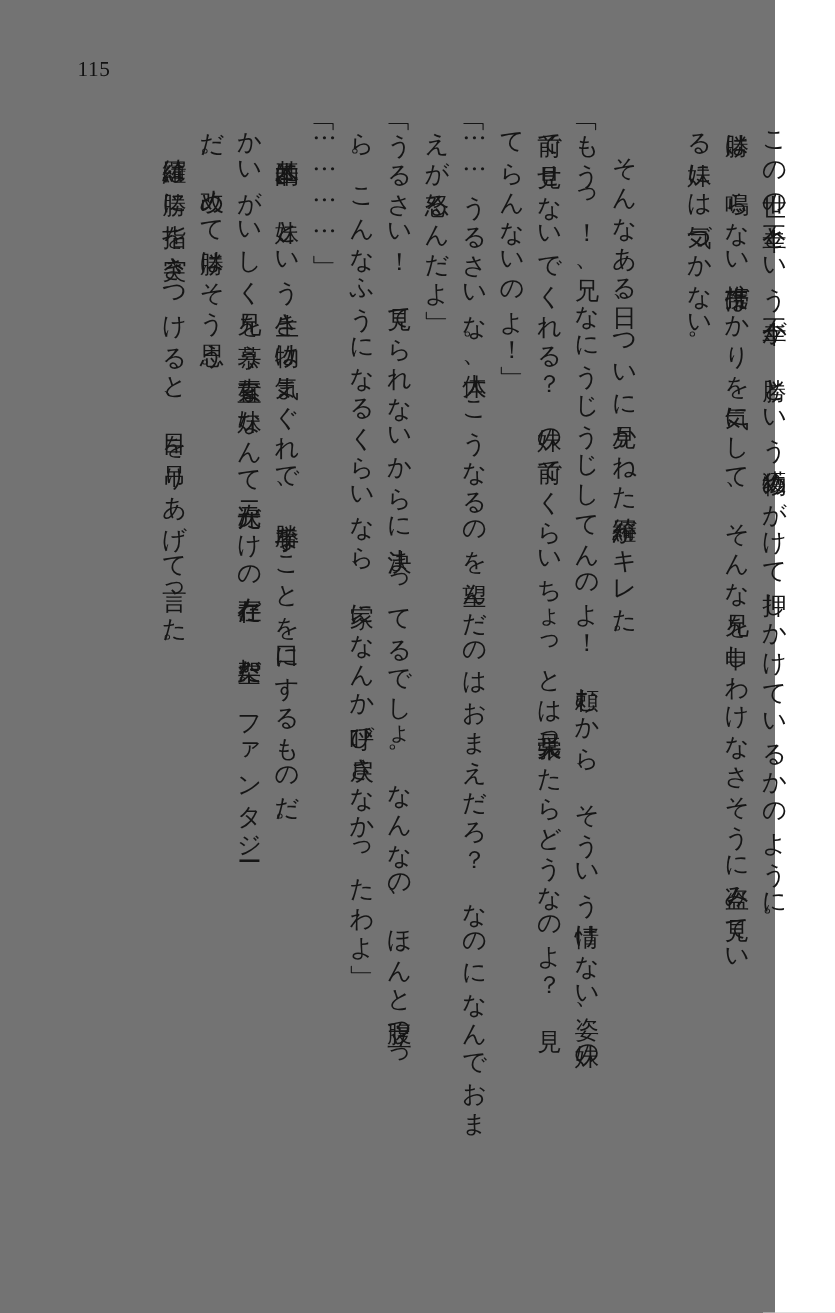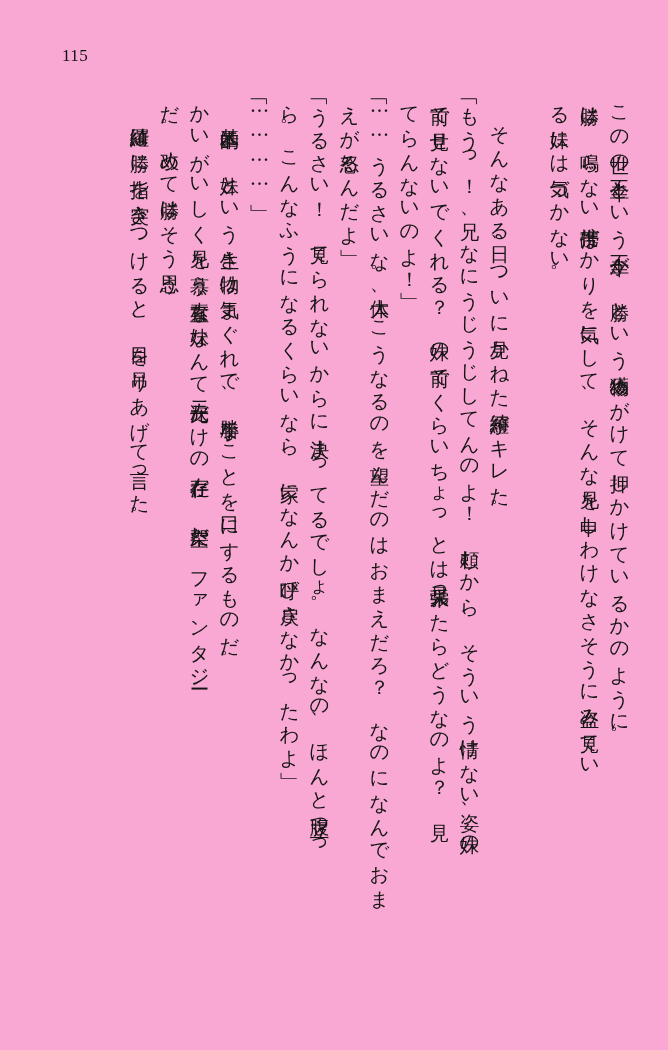--- a/index.html
+++ b/index.html
@@ -9,24 +9,24 @@
   }
   body {
     width: 668px;
     height: 1050px;
     font-family: "Liberation Serif", "DejaVu Serif", serif;
     color: #1a1a1a;
     overflow: hidden;
   }
   .page {
     position: relative;
-    width: 668px;
+    width: 620px;
     height: 1050px;
     box-sizing: border-box;
-    background: #f9a8d4;
+    background: #737373;
   }
   .page-number {
     position: absolute;
     top: 46px;
     left: 62px;
     font-size: 17px;
     letter-spacing: 0.5px;
     color: #111;
     font-family: "Liberation Serif", "DejaVu Serif", serif;
   }

